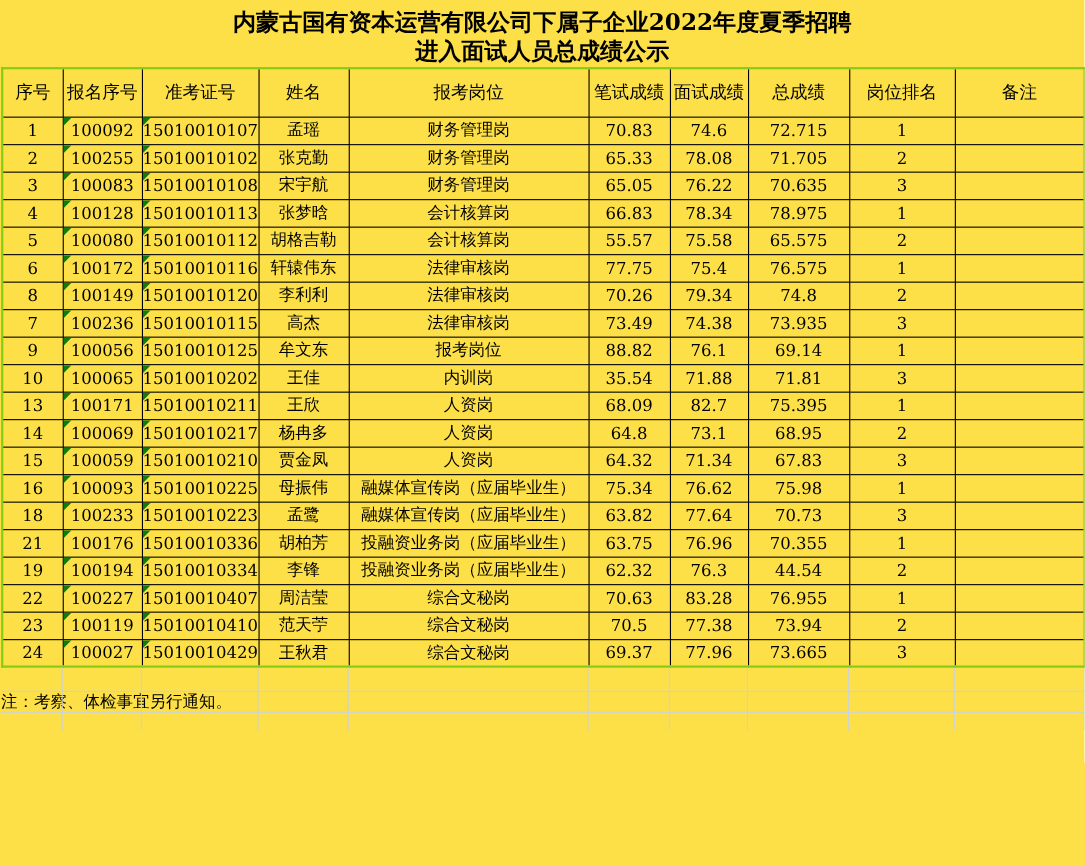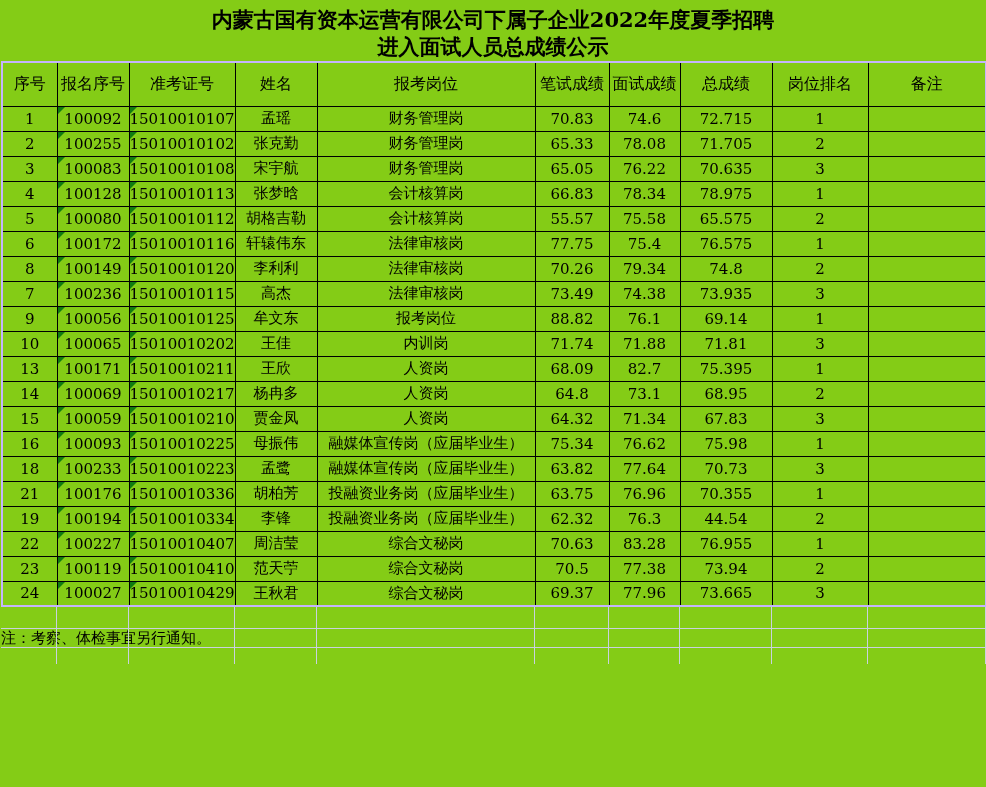--- a/index.html
+++ b/index.html
@@ -1,27 +1,27 @@
 <!DOCTYPE html>
 <html><head>
 <meta charset="utf-8">
 <style>
   html,body{margin:0;padding:0;background:#ffffff;}
   body{width:986px;height:787px;overflow:hidden;
        font-family:"DejaVu Serif","Liberation Serif",serif;color:#000;}
-  .page{position:relative;width:986px;height:787px;background:#84cc16;}
+  .page{position:relative;width:986px;height:787px;background:#fde047;}
 
   
   .title{width:984px;margin-left:1px;height:61px;text-align:center;
          font-weight:bold;font-size:21px;line-height:27px;padding-top:6px;
          box-sizing:border-box;}
 
   
   table.score{border-collapse:collapse;table-layout:fixed;width:984px;
-              margin-left:1px;border:2px solid #c4b5fd;}
+              margin-left:1px;border:2px solid #84cc16;}
   table.score th,table.score td{border:1px solid #000;text-align:center;
               vertical-align:middle;font-weight:normal;font-size:16px;
               padding:0;position:relative;overflow:hidden;white-space:nowrap;}
   table.score thead tr{height:44px;}
   table.score thead th{font-size:16px;}
   table.score tbody tr{height:25px;}
   table.score tbody td{font-size:15px;}
 
   
   .flag{position:absolute;top:0;left:0;width:0;height:0;
@@ -179,21 +179,21 @@
           <td>69.14</td>
           <td>1</td>
           <td></td>
         </tr>
         <tr>
           <td>10</td>
           <td><span class="flag"></span>100065</td>
           <td><span class="flag"></span>15010010202</td>
           <td>王佳</td>
           <td>内训岗</td>
-          <td>71.74</td>
+          <td>35.54</td>
           <td>71.88</td>
           <td>71.81</td>
           <td>3</td>
           <td></td>
         </tr>
         <tr>
           <td>13</td>
           <td><span class="flag"></span>100171</td>
           <td><span class="flag"></span>15010010211</td>
           <td>王欣</td>

